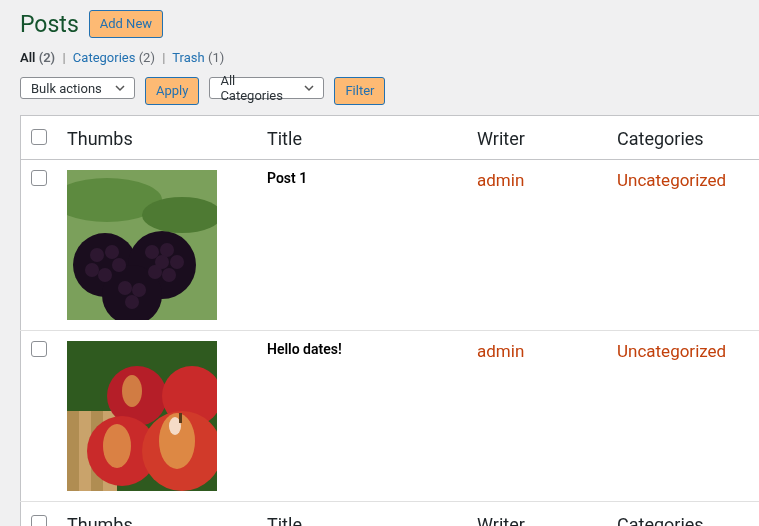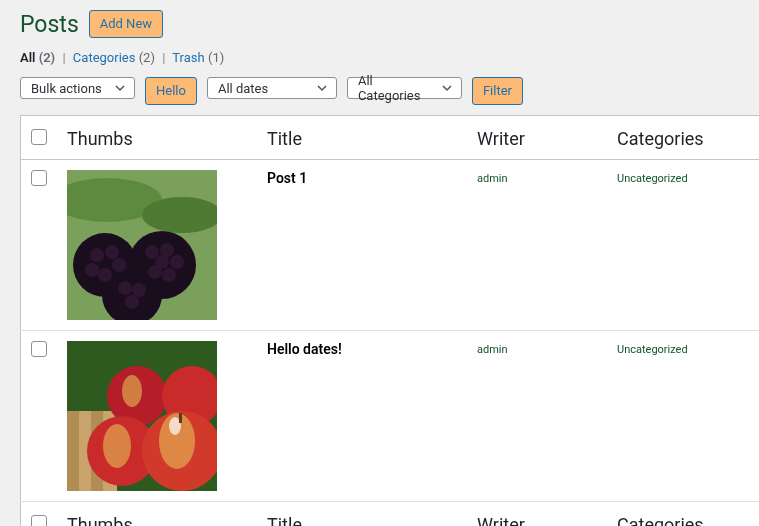--- a/index.html
+++ b/index.html
@@ -85,21 +85,21 @@
     border: 1px solid #8c8f94;
     border-radius: 3px;
     background: #fff;
     display: inline-block;
   }
   .thumb {
     width: 150px; height: 150px;
     display: block;
   }
   .row-title { color: #000000; font-weight: 600; font-size: 14px; text-decoration: none; }
-  .row-link { color: #14532d; text-decoration: none; font-size: 11px; }
+  .row-link { color: #c2410c; text-decoration: none; font-size: 17px; }
   svg.chev { width: 12px; height: 12px; }
 </style>
 </head>
 <body>
 
 <div class="wrap">
   <div class="header-row">
     <h1>Posts</h1>
     <a class="btn">Add New</a>
   </div>
@@ -121,27 +121,21 @@
     </a>
   </div>
 
   <div class="tablenav">
     <div class="select bulk">
       <span>Bulk actions</span>
       <svg class="chev" viewBox="0 0 12 12">
           <path d="M2 4l4 4 4-4" fill="none" stroke="#555" stroke-width="1.5"></path>
         </svg>
     </div>
-    <a class="btn">Hello</a>
-    <div class="select dates">
-      <span>All dates</span>
-      <svg class="chev" viewBox="0 0 12 12">
-          <path d="M2 4l4 4 4-4" fill="none" stroke="#555" stroke-width="1.5"></path>
-        </svg>
-    </div>
+    <a class="btn">Apply</a>
     <div class="select cats">
       <span>All Categories</span>
       <svg class="chev" viewBox="0 0 12 12">
           <path d="M2 4l4 4 4-4" fill="none" stroke="#555" stroke-width="1.5"></path>
         </svg>
     </div>
     <a class="btn">Filter</a>
   </div>
 
   <table class="wp-list">

